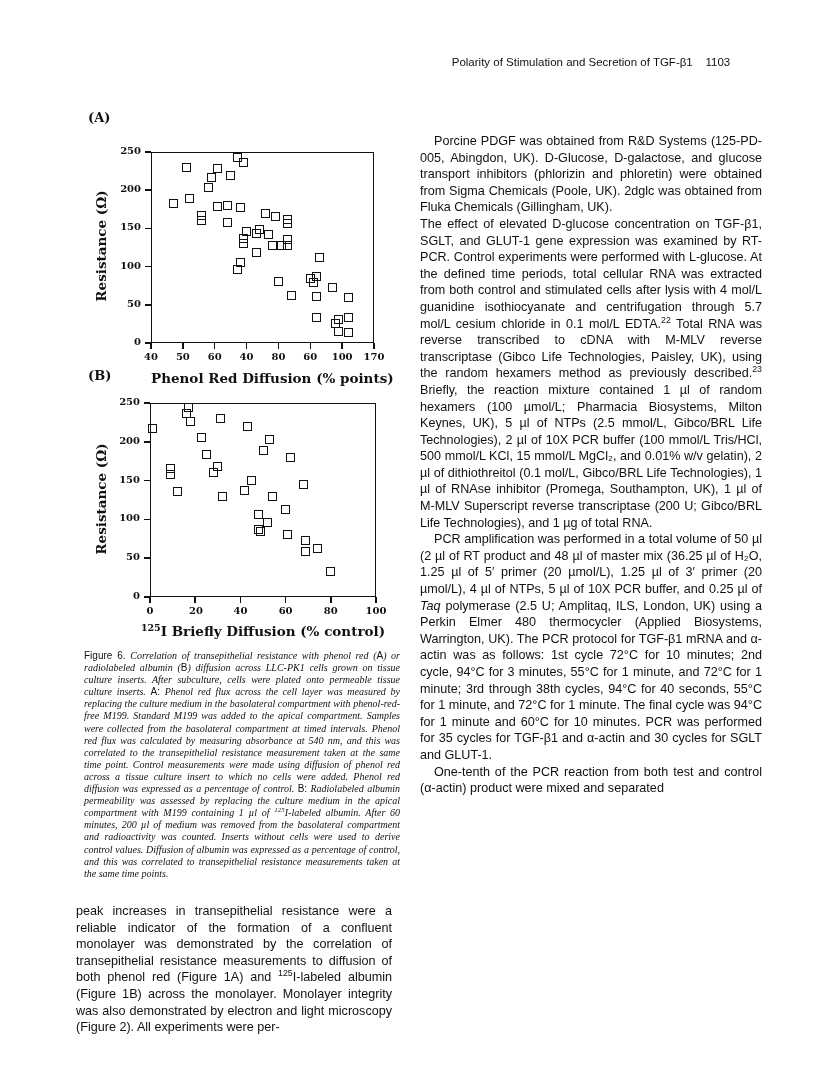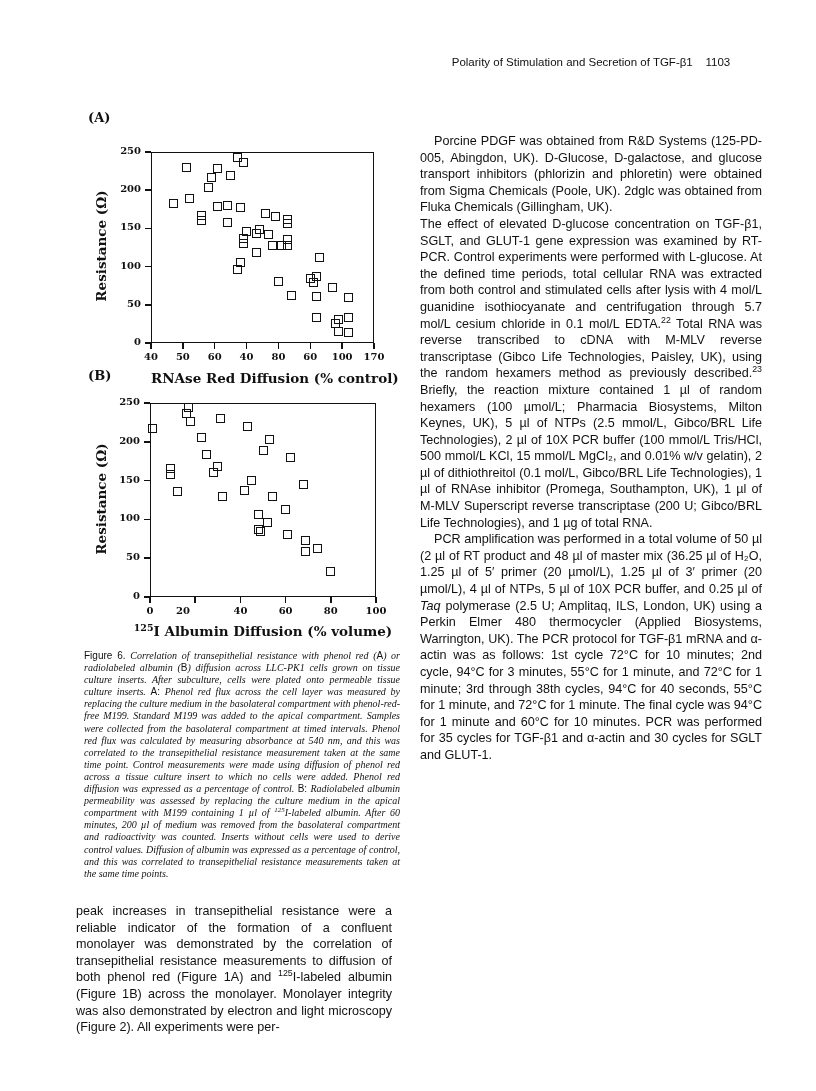--- a/index.html
+++ b/index.html
@@ -108,42 +108,42 @@
     <div class="pt" style="left: 312.157px; top: 291.896px;"></div>
     <div class="pt" style="left: 312.157px; top: 313.288px;"></div>
     <div class="pt" style="left: 328.086px; top: 283.492px;"></div>
     <div class="pt" style="left: 331.271px; top: 318.636px;"></div>
     <div class="pt" style="left: 334.457px; top: 314.816px;"></div>
     <div class="pt" style="left: 334.457px; top: 327.04px;"></div>
     <div class="pt" style="left: 344.014px; top: 293.424px;"></div>
     <div class="pt" style="left: 344.014px; top: 313.288px;"></div>
     <div class="pt" style="left: 344.014px; top: 327.804px;"></div>
   </div>
-<div class="axis-title-x" style="left:151px;top:370px;width:224px;">RNAse Red Diffusion (% control)</div>
+<div class="axis-title-x" style="left:151px;top:370px;width:224px;">Phenol Red Diffusion (% points)</div>
 <div class="axis-title-y" style="left:26px;top:238px;width:150px;">Resistance (Ω)</div>
 
 <div class="abs panel-label" style="left:88px;top:368px;">(B)</div>
 <div id="chartB" class="abs" style="left:0;top:0;">
     <div class="plot" style="left: 150px; top: 403px; width: 226px; height: 194px;"></div>
     <div class="tick-y" style="left: 144px; top: 596.25px;"></div>
     <div class="ylab-num" style="left: 110px; top: 590px;">0</div>
     <div class="tick-y" style="left: 144px; top: 557.45px;"></div>
     <div class="ylab-num" style="left: 110px; top: 551.2px;">50</div>
     <div class="tick-y" style="left: 144px; top: 518.65px;"></div>
     <div class="ylab-num" style="left: 110px; top: 512.4px;">100</div>
     <div class="tick-y" style="left: 144px; top: 479.85px;"></div>
     <div class="ylab-num" style="left: 110px; top: 473.6px;">150</div>
     <div class="tick-y" style="left: 144px; top: 441.05px;"></div>
     <div class="ylab-num" style="left: 110px; top: 434.8px;">200</div>
     <div class="tick-y" style="left: 144px; top: 402.25px;"></div>
     <div class="ylab-num" style="left: 110px; top: 396px;">250</div>
     <div class="tick-x" style="left: 149.25px; top: 597px;"></div>
     <div class="xlab-num" style="left: 135px; top: 605px;">0</div>
     <div class="tick-x" style="left: 194.45px; top: 597px;"></div>
-    <div class="xlab-num" style="left: 168px; top: 605px;">20</div>
+    <div class="xlab-num" style="left: 181px; top: 605px;">20</div>
     <div class="tick-x" style="left: 239.65px; top: 597px;"></div>
     <div class="xlab-num" style="left: 225.4px; top: 605px;">40</div>
     <div class="tick-x" style="left: 284.85px; top: 597px;"></div>
     <div class="xlab-num" style="left: 270.6px; top: 605px;">60</div>
     <div class="tick-x" style="left: 330.05px; top: 597px;"></div>
     <div class="xlab-num" style="left: 315.8px; top: 605px;">80</div>
     <div class="tick-x" style="left: 375.25px; top: 597px;"></div>
     <div class="xlab-num" style="left: 361px; top: 605px;">100</div>
     <div class="pt" style="left: 147.76px; top: 424.108px;"></div>
     <div class="pt" style="left: 165.84px; top: 464.46px;"></div>
@@ -170,29 +170,30 @@
     <div class="pt" style="left: 267.54px; top: 492.396px;"></div>
     <div class="pt" style="left: 281.1px; top: 504.812px;"></div>
     <div class="pt" style="left: 283.36px; top: 530.42px;"></div>
     <div class="pt" style="left: 285.62px; top: 452.82px;"></div>
     <div class="pt" style="left: 299.18px; top: 479.98px;"></div>
     <div class="pt" style="left: 301.44px; top: 535.852px;"></div>
     <div class="pt" style="left: 301.44px; top: 546.716px;"></div>
     <div class="pt" style="left: 312.74px; top: 544.388px;"></div>
     <div class="pt" style="left: 326.3px; top: 566.892px;"></div>
   </div>
-<div class="axis-title-x" style="left:130px;top:623px;width:266px;"><sup>125</sup><span>I Albumin Diffusion (% volume)</span></div>
+<div class="axis-title-x" style="left:130px;top:623px;width:266px;"><sup>125</sup><span>I Briefly Diffusion (% control)</span></div>
 <div class="axis-title-y" style="left:26px;top:491px;width:150px;">Resistance (Ω)</div>
 
 <div class="abs caption">
   <span class="fig">Figure 6.</span>
   <span>Correlation of transepithelial resistance with phenol red (</span><span class="sans">A</span><span>) or radiolabeled albumin (</span><span class="sans">B</span><span>) diffusion across LLC-PK1 cells grown on tissue culture inserts. After subculture, cells were plated onto permeable tissue culture inserts. </span><span class="sans">A:</span><span> Phenol red flux across the cell layer was measured by replacing the culture medium in the basolateral compartment with phenol-red-free M199. Standard M199 was added to the apical compartment. Samples were collected from the basolateral compartment at timed intervals. Phenol red flux was calculated by measuring absorbance at 540 nm, and this was correlated to the transepithelial resistance measurement taken at the same time point. Control measurements were made using diffusion of phenol red across a tissue culture insert to which no cells were added. Phenol red diffusion was expressed as a percentage of control. </span><span class="sans">B:</span><span> Radiolabeled albumin permeability was assessed by replacing the culture medium in the apical compartment with M199 containing 1 µl of </span><sup>125</sup><span>I-labeled albumin. After 60 minutes, 200 µl of medium was removed from the basolateral compartment and radioactivity was counted. Inserts without cells were used to derive control values. Diffusion of albumin was expressed as a percentage of control, and this was correlated to transepithelial resistance measurements taken at the same time points.</span>
 </div>
 
 <div class="abs body-text col-left">
   <p><span>peak increases in transepithelial resistance were a reliable indicator of the formation of a confluent monolayer was demonstrated by the correlation of transepithelial resistance measurements to diffusion of both phenol red (Figure 1A) and </span><sup>125</sup><span>I-labeled albumin (Figure 1B) across the monolayer. Monolayer integrity was also demonstrated by electron and light microscopy (Figure 2). All experiments were per-</span></p>
 </div>
 
 <div class="abs body-text col-right">
   <p class="indent">Porcine PDGF was obtained from R&amp;D Systems (125-PD-005, Abingdon, UK). D-Glucose, D-galactose, and glucose transport inhibitors (phlorizin and phloretin) were obtained from Sigma Chemicals (Poole, UK). 2dglc was obtained from Fluka Chemicals (Gillingham, UK).</p>
   <p><span>The effect of elevated D-glucose concentration on TGF-β1, SGLT, and GLUT-1 gene expression was examined by RT-PCR. Control experiments were performed with L-glucose. At the defined time periods, total cellular RNA was extracted from both control and stimulated cells after lysis with 4 mol/L guanidine isothiocyanate and centrifugation through 5.7 mol/L cesium chloride in 0.1 mol/L EDTA.</span><sup>22</sup><span> Total RNA was reverse transcribed to cDNA with M-MLV reverse transcriptase (Gibco Life Technologies, Paisley, UK), using the random hexamers method as previously described.</span><sup>23</sup><span> Briefly, the reaction mixture contained 1 µl of random hexamers (100 µmol/L; Pharmacia Biosystems, Milton Keynes, UK), 5 µl of NTPs (2.5 mmol/L, Gibco/BRL Life Technologies), 2 µl of 10X PCR buffer (100 mmol/L Tris/HCl, 500 mmol/L KCl, 15 mmol/L MgCl₂, and 0.01% w/v gelatin), 2 µl of dithiothreitol (0.1 mol/L, Gibco/BRL Life Technologies), 1 µl of RNAse inhibitor (Promega, Southampton, UK), 1 µl of M-MLV Superscript reverse transcriptase (200 U; Gibco/BRL Life Technologies), and 1 µg of total RNA.</span></p>
   <p class="indent"><span>PCR amplification was performed in a total volume of 50 µl (2 µl of RT product and 48 µl of master mix (36.25 µl of H₂O, 1.25 µl of 5′ primer (20 µmol/L), 1.25 µl of 3′ primer (20 µmol/L), 4 µl of NTPs, 5 µl of 10X PCR buffer, and 0.25 µl of </span><i>Taq</i><span> polymerase (2.5 U; Amplitaq, ILS, London, UK) using a Perkin Elmer 480 thermocycler (Applied Biosystems, Warrington, UK). The PCR protocol for TGF-β1 mRNA and α-actin was as follows: 1st cycle 72°C for 10 minutes; 2nd cycle, 94°C for 3 minutes, 55°C for 1 minute, and 72°C for 1 minute; 3rd through 38th cycles, 94°C for 40 seconds, 55°C for 1 minute, and 72°C for 1 minute. The final cycle was 94°C for 1 minute and 60°C for 10 minutes. PCR was performed for 35 cycles for TGF-β1 and α-actin and 30 cycles for SGLT and GLUT-1.</span></p>
+  <p class="indent">One-tenth of the PCR reaction from both test and control (α-actin) product were mixed and separated</p>
 </div>
 
 </body></html>

